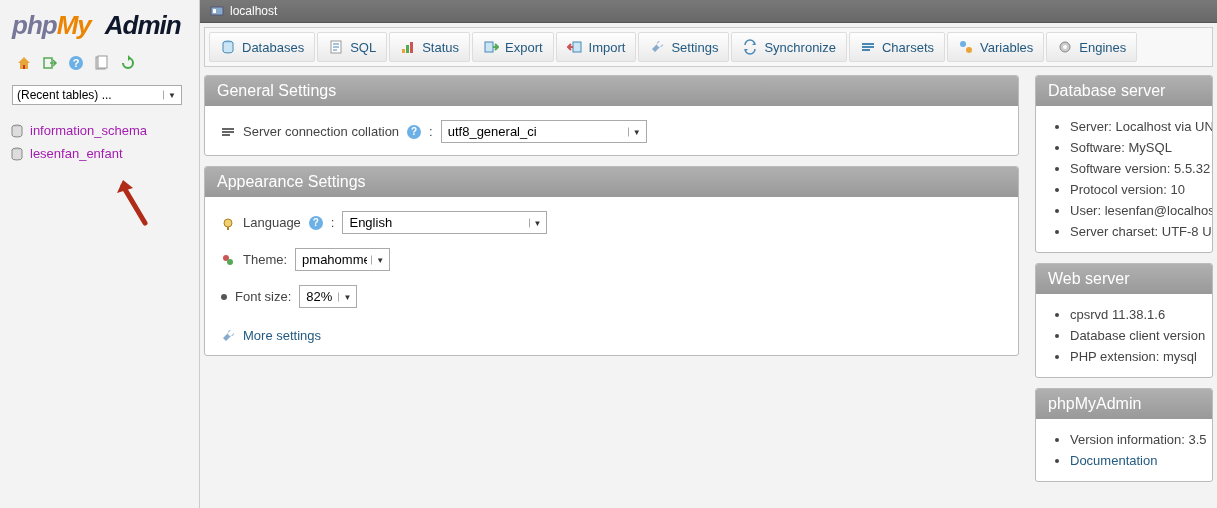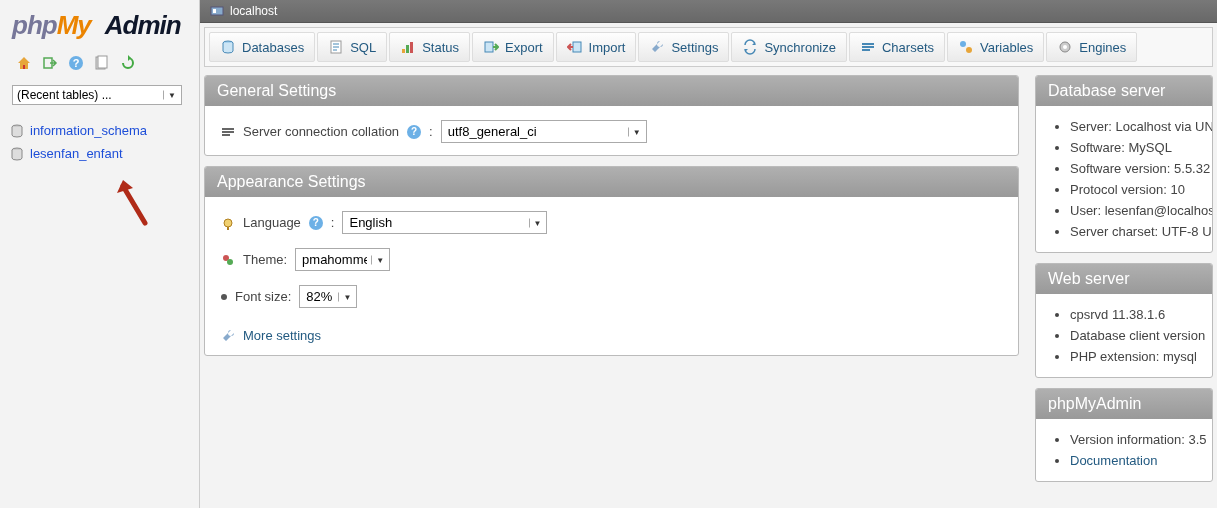--- a/index.html
+++ b/index.html
@@ -11,21 +11,21 @@
 .sidebar { width: 200px; background: #f3f3f3; border-right: 1px solid #ccc; display: flex; flex-direction: column; }
 .logo { padding: 10px 12px 8px; font-size: 26px; font-weight: bold; font-style: italic; letter-spacing: -1px; }
 .logo .p1 { color: #777799; }
 .logo .p2 { color: #eb8400; }
 .logo .p3 { color: #0f172a; margin-left: 14px; }
 .sidebar-icons { display: flex; gap: 10px; padding: 6px 16px 10px; align-items: center; }
 .sicon { width: 16px; height: 16px; display: inline-flex; align-items: center; justify-content: center; cursor: pointer; }
 .recent { padding: 4px 12px 10px; }
 .recent select { width: 170px; background: #fff; border: 1px solid #aaa; padding: 2px 4px; font-size: 12px; }
 .dblist { padding: 4px 8px; }
-.dbitem { display: flex; align-items: center; gap: 6px; padding: 4px 2px; cursor: pointer; color: #1d4ed8; }
+.dbitem { display: flex; align-items: center; gap: 6px; padding: 4px 2px; cursor: pointer; color: #a21caf; }
 .dbicon { width: 14px; height: 14px; }
 
 .arrow { position: absolute; left: 115px; top: 178px; }
 
 
 .main { flex: 1; background: #f3f3f3; position: relative; }
 .topbar { background: linear-gradient(#787878, #686868); color: #fff; padding: 4px 10px; font-size: 12px; display: flex; align-items: center; gap: 6px; border-bottom: 1px solid #555; }
 .tabs { background: #f8f8f8; border: 1px solid #ccc; margin: 4px 4px 0 4px; display: flex; padding: 4px; gap: 2px; }
 .tab { display: flex; align-items: center; gap: 6px; padding: 6px 10px; border: 1px solid #ddd; background: linear-gradient(#fefefe, #eaeaea); cursor: pointer; color: #235a81; font-size: 13px; border-radius: 2px; }
 .tab.first { border-left: 1px solid #ddd; }

